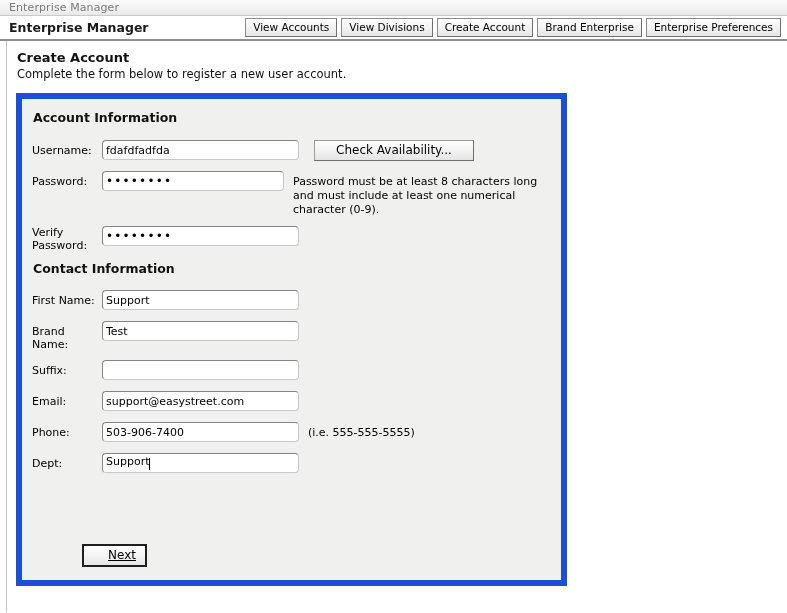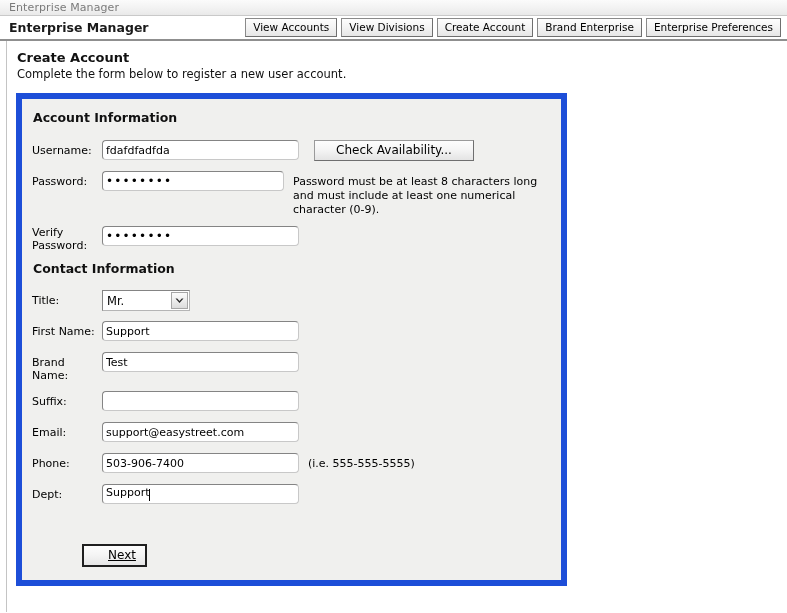--- a/index.html
+++ b/index.html
@@ -294,31 +294,20 @@
       <div class="frow">
         <div class="flabel two-line">
           <div>Verify</div>
           <div>Password:</div>
         </div>
         <input class="finput pw" type="text" readonly="" value="••••••••" style="">
       </div>
 
       <div class="section-title second">Contact Information</div>
 
-      <div class="frow">
-        <div class="flabel">Title:</div>
-        <div class="fselect">
-          <span class="fselect-value">Mr.</span>
-          <span class="fselect-arrow">
-            <svg width="9" height="6" viewBox="0 0 9 6">
-                <path d="M0.5 0.5 L4.5 5 L8.5 0.5 L6.8 0.5 L4.5 3.1 L2.2 0.5 Z" fill="#2a2a2a"></path>
-              </svg>
-          </span>
-        </div>
-      </div>
 
       <div class="frow">
         <div class="flabel">First Name:</div>
         <input class="finput" type="text" value="Support" style="">
       </div>
 
       <div class="frow">
         <div class="flabel">Brand Name:</div>
         <input class="finput" type="text" value="Test" style="">
       </div>

